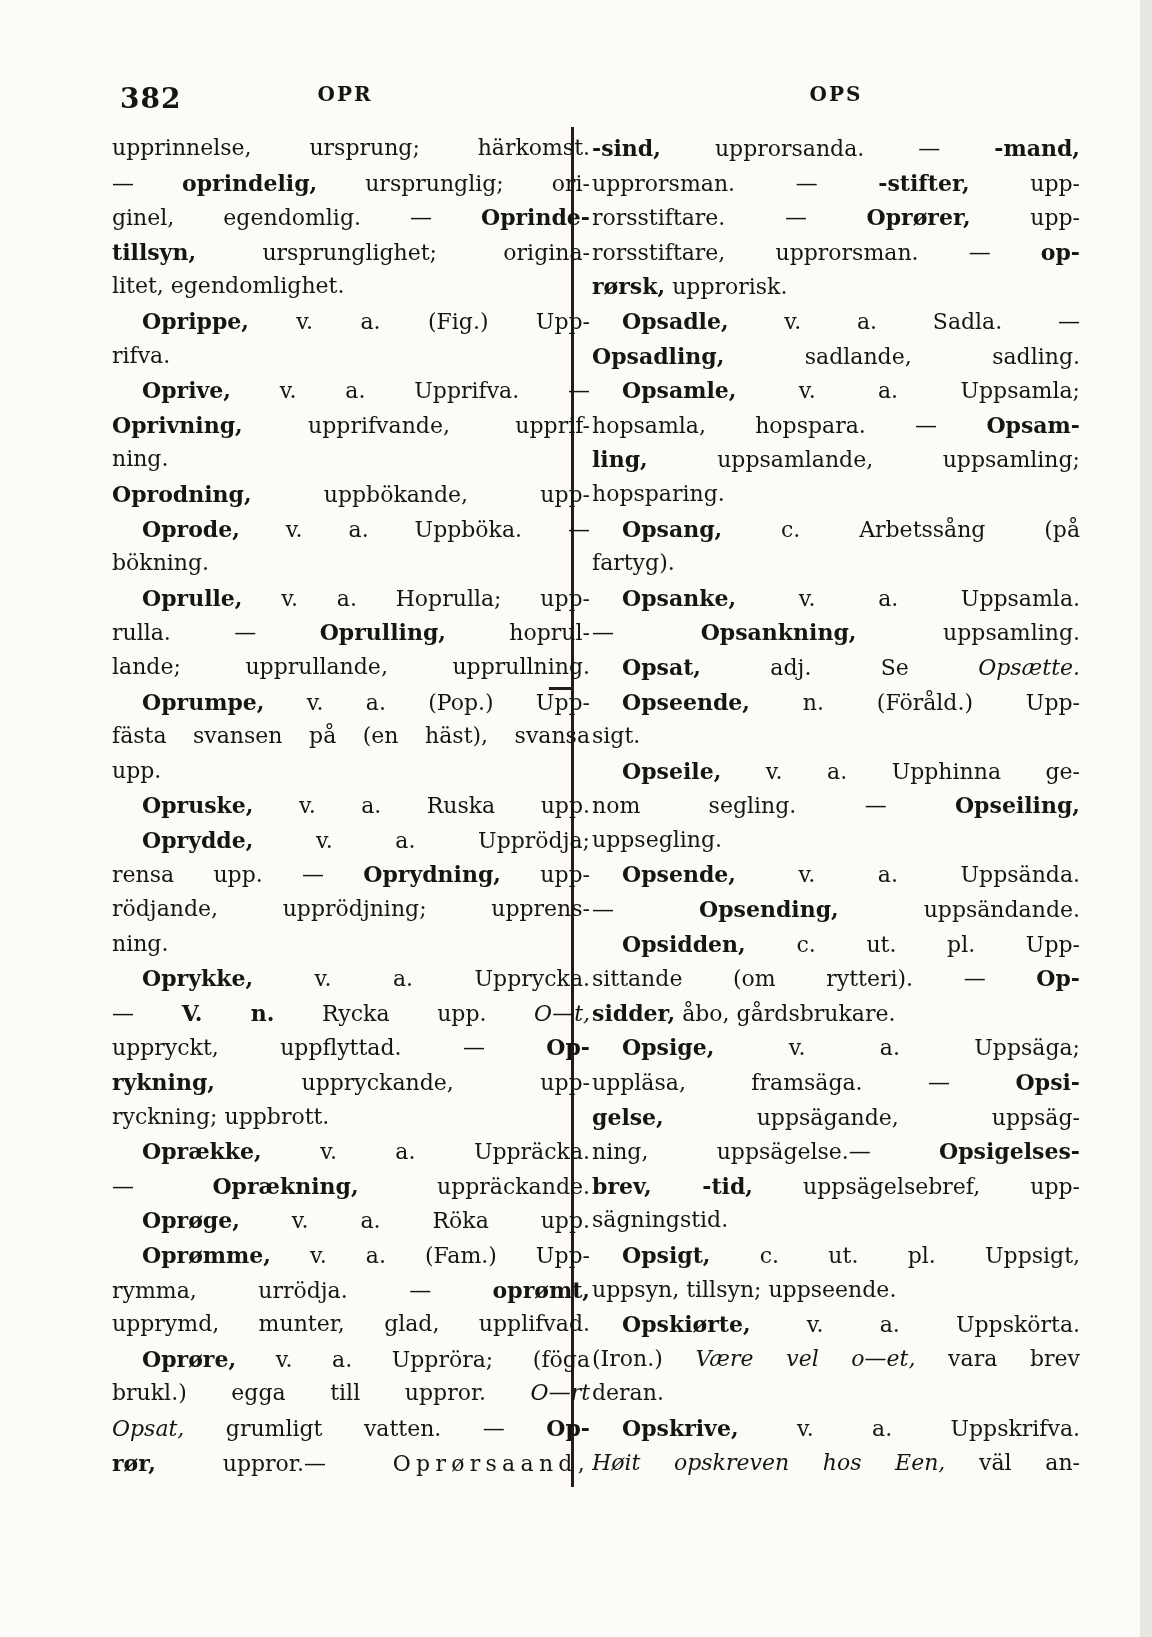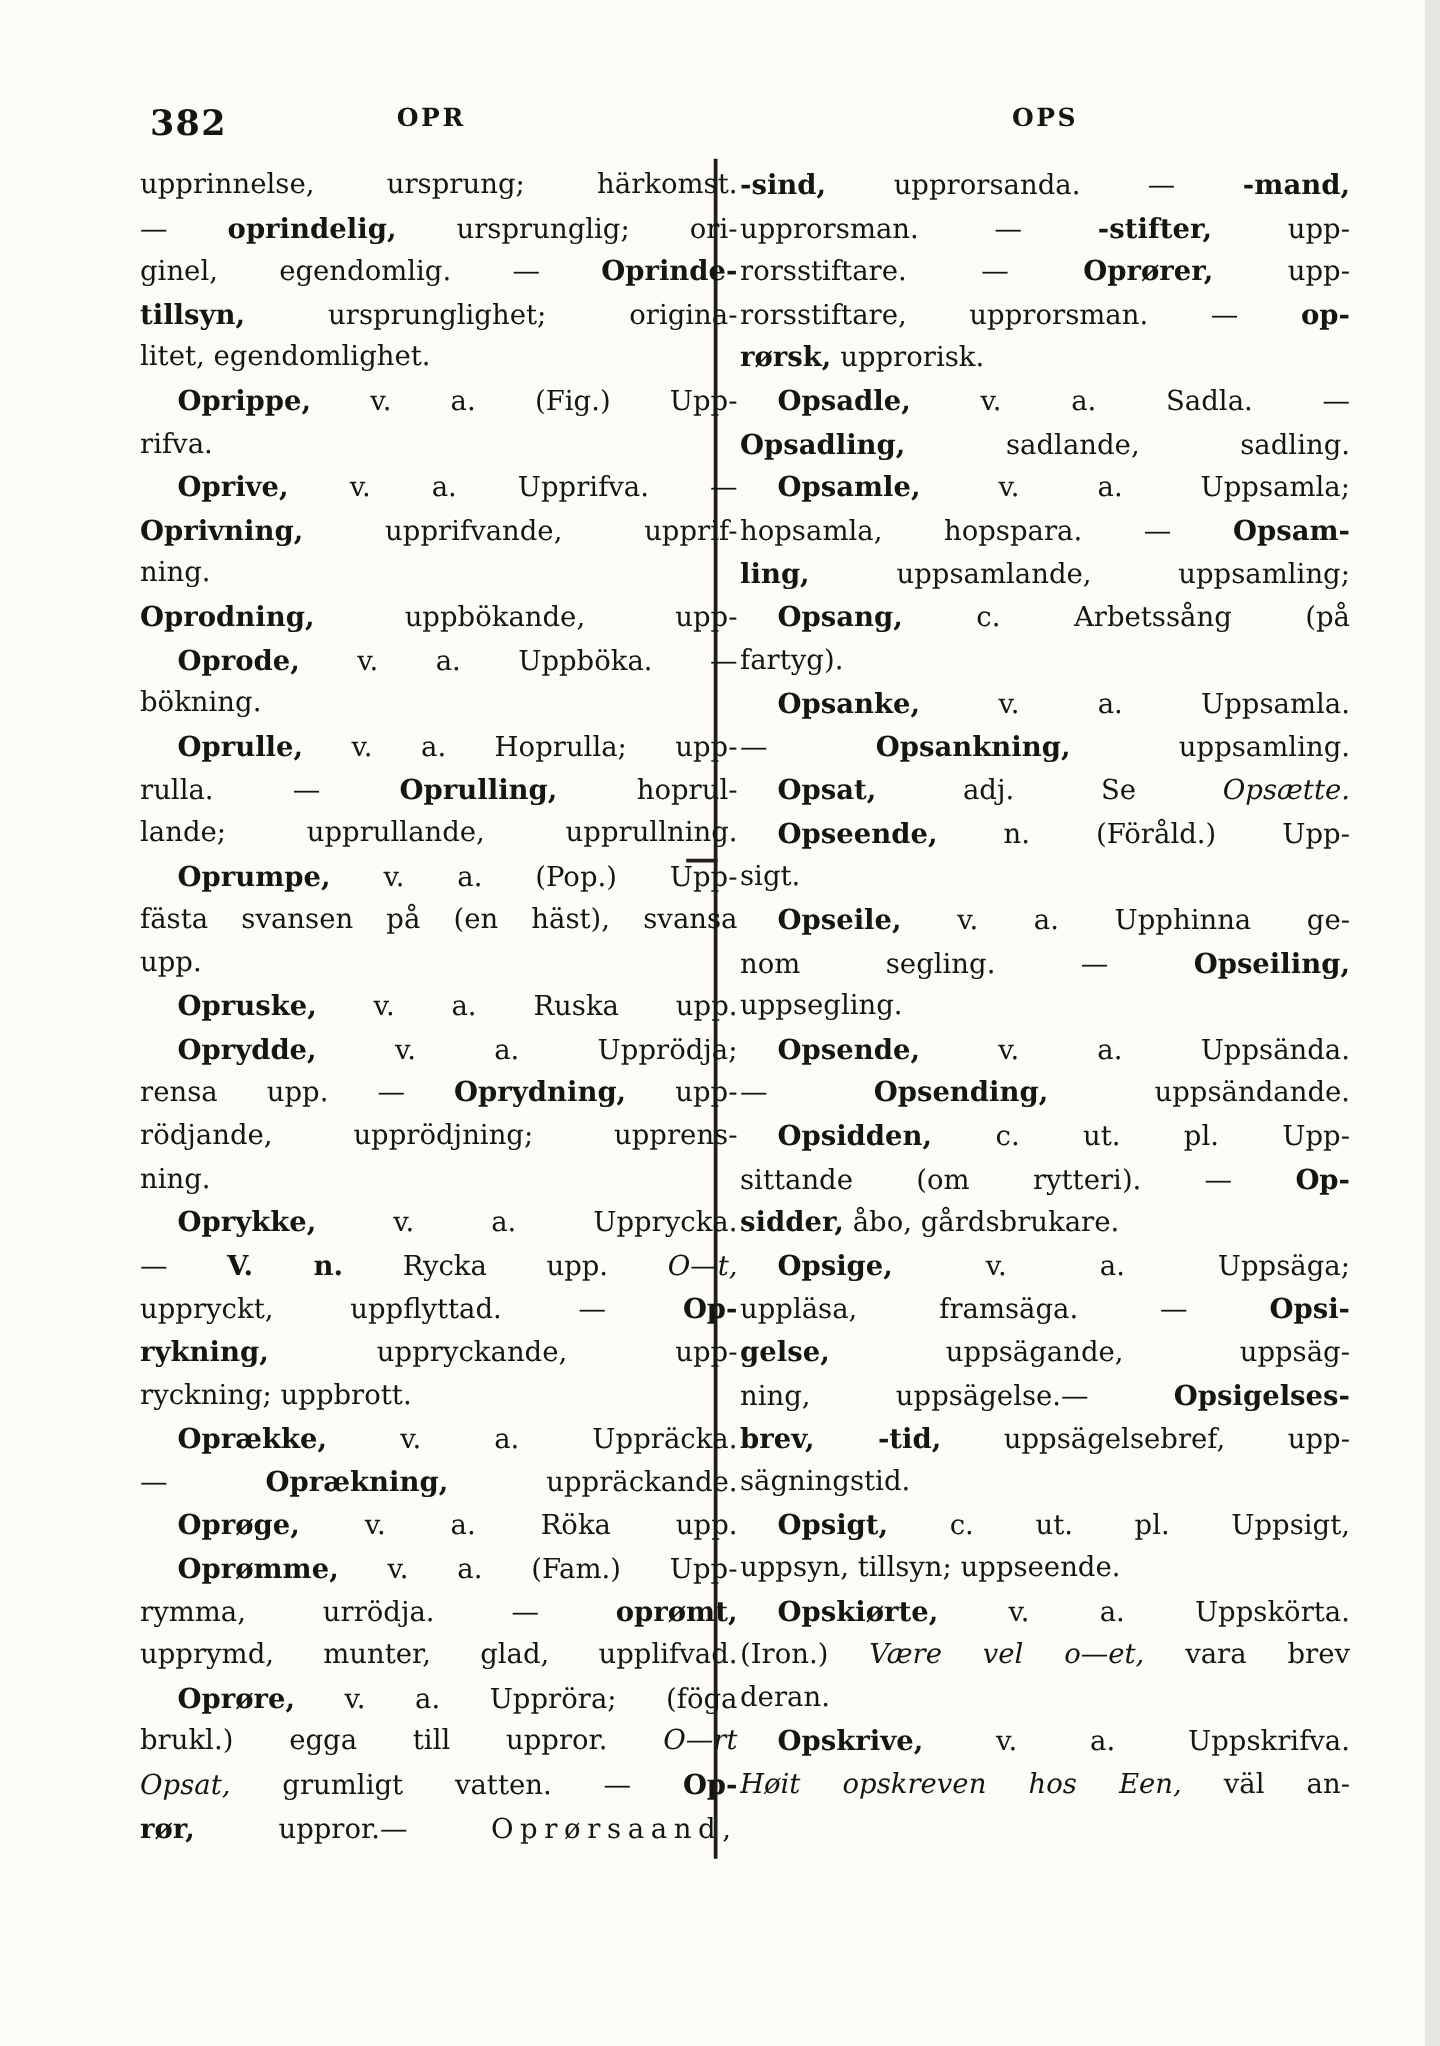--- a/index.html
+++ b/index.html
@@ -104,20 +104,21 @@
       <div class="tline just"><span class="s-b">-sind,</span><span class="s-r"> upprorsanda. — </span><span class="s-b">-mand,</span></div>
       <div class="tline just"><span class="s-r">upprorsman. — </span><span class="s-b">-stifter,</span><span class="s-r"> upp-</span></div>
       <div class="tline just"><span class="s-r">rorsstiftare. — </span><span class="s-b">Oprører,</span><span class="s-r"> upp-</span></div>
       <div class="tline just"><span class="s-r">rorsstiftare, upprorsman. — </span><span class="s-b">op-</span></div>
       <div class="tline"><span class="s-b">rørsk,</span><span class="s-r"> upprorisk.</span></div>
       <div class="tline just ind"><span class="s-b">Opsadle,</span><span class="s-r"> v. a. Sadla. —</span></div>
       <div class="tline just"><span class="s-b">Opsadling,</span><span class="s-r"> sadlande, sadling.</span></div>
       <div class="tline just ind"><span class="s-b">Opsamle,</span><span class="s-r"> v. a. Uppsamla;</span></div>
       <div class="tline just"><span class="s-r">hopsamla, hopspara. — </span><span class="s-b">Opsam-</span></div>
       <div class="tline just"><span class="s-b">ling,</span><span class="s-r"> uppsamlande, uppsamling;</span></div>
+      <div class="tline"><span class="s-r">hopsparing.</span></div>
       <div class="tline just ind"><span class="s-b">Opsang,</span><span class="s-r"> c. Arbetssång (på</span></div>
       <div class="tline"><span class="s-r">fartyg).</span></div>
       <div class="tline just ind"><span class="s-b">Opsanke,</span><span class="s-r"> v. a. Uppsamla.</span></div>
       <div class="tline just"><span class="s-r">— </span><span class="s-b">Opsankning,</span><span class="s-r"> uppsamling.</span></div>
       <div class="tline just ind"><span class="s-b">Opsat,</span><span class="s-r"> adj. Se </span><span class="s-i">Opsætte.</span></div>
       <div class="tline just ind"><span class="s-b">Opseende,</span><span class="s-r"> n. (Föråld.) Upp-</span></div>
       <div class="tline"><span class="s-r">sigt.</span></div>
       <div class="tline just ind"><span class="s-b">Opseile,</span><span class="s-r"> v. a. Upphinna ge-</span></div>
       <div class="tline just"><span class="s-r">nom segling. — </span><span class="s-b">Opseiling,</span></div>
       <div class="tline"><span class="s-r">uppsegling.</span></div>

